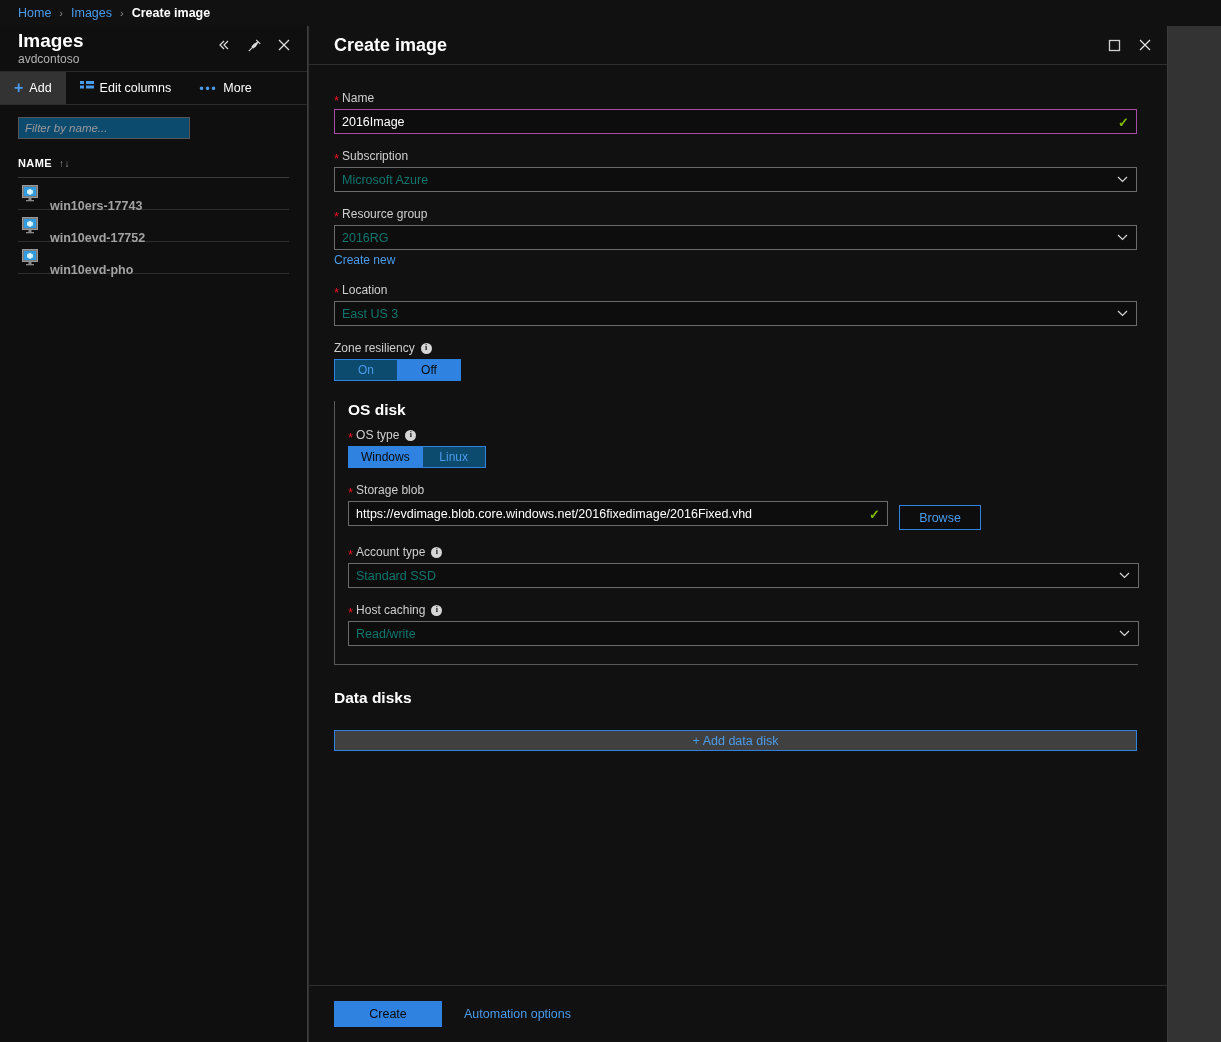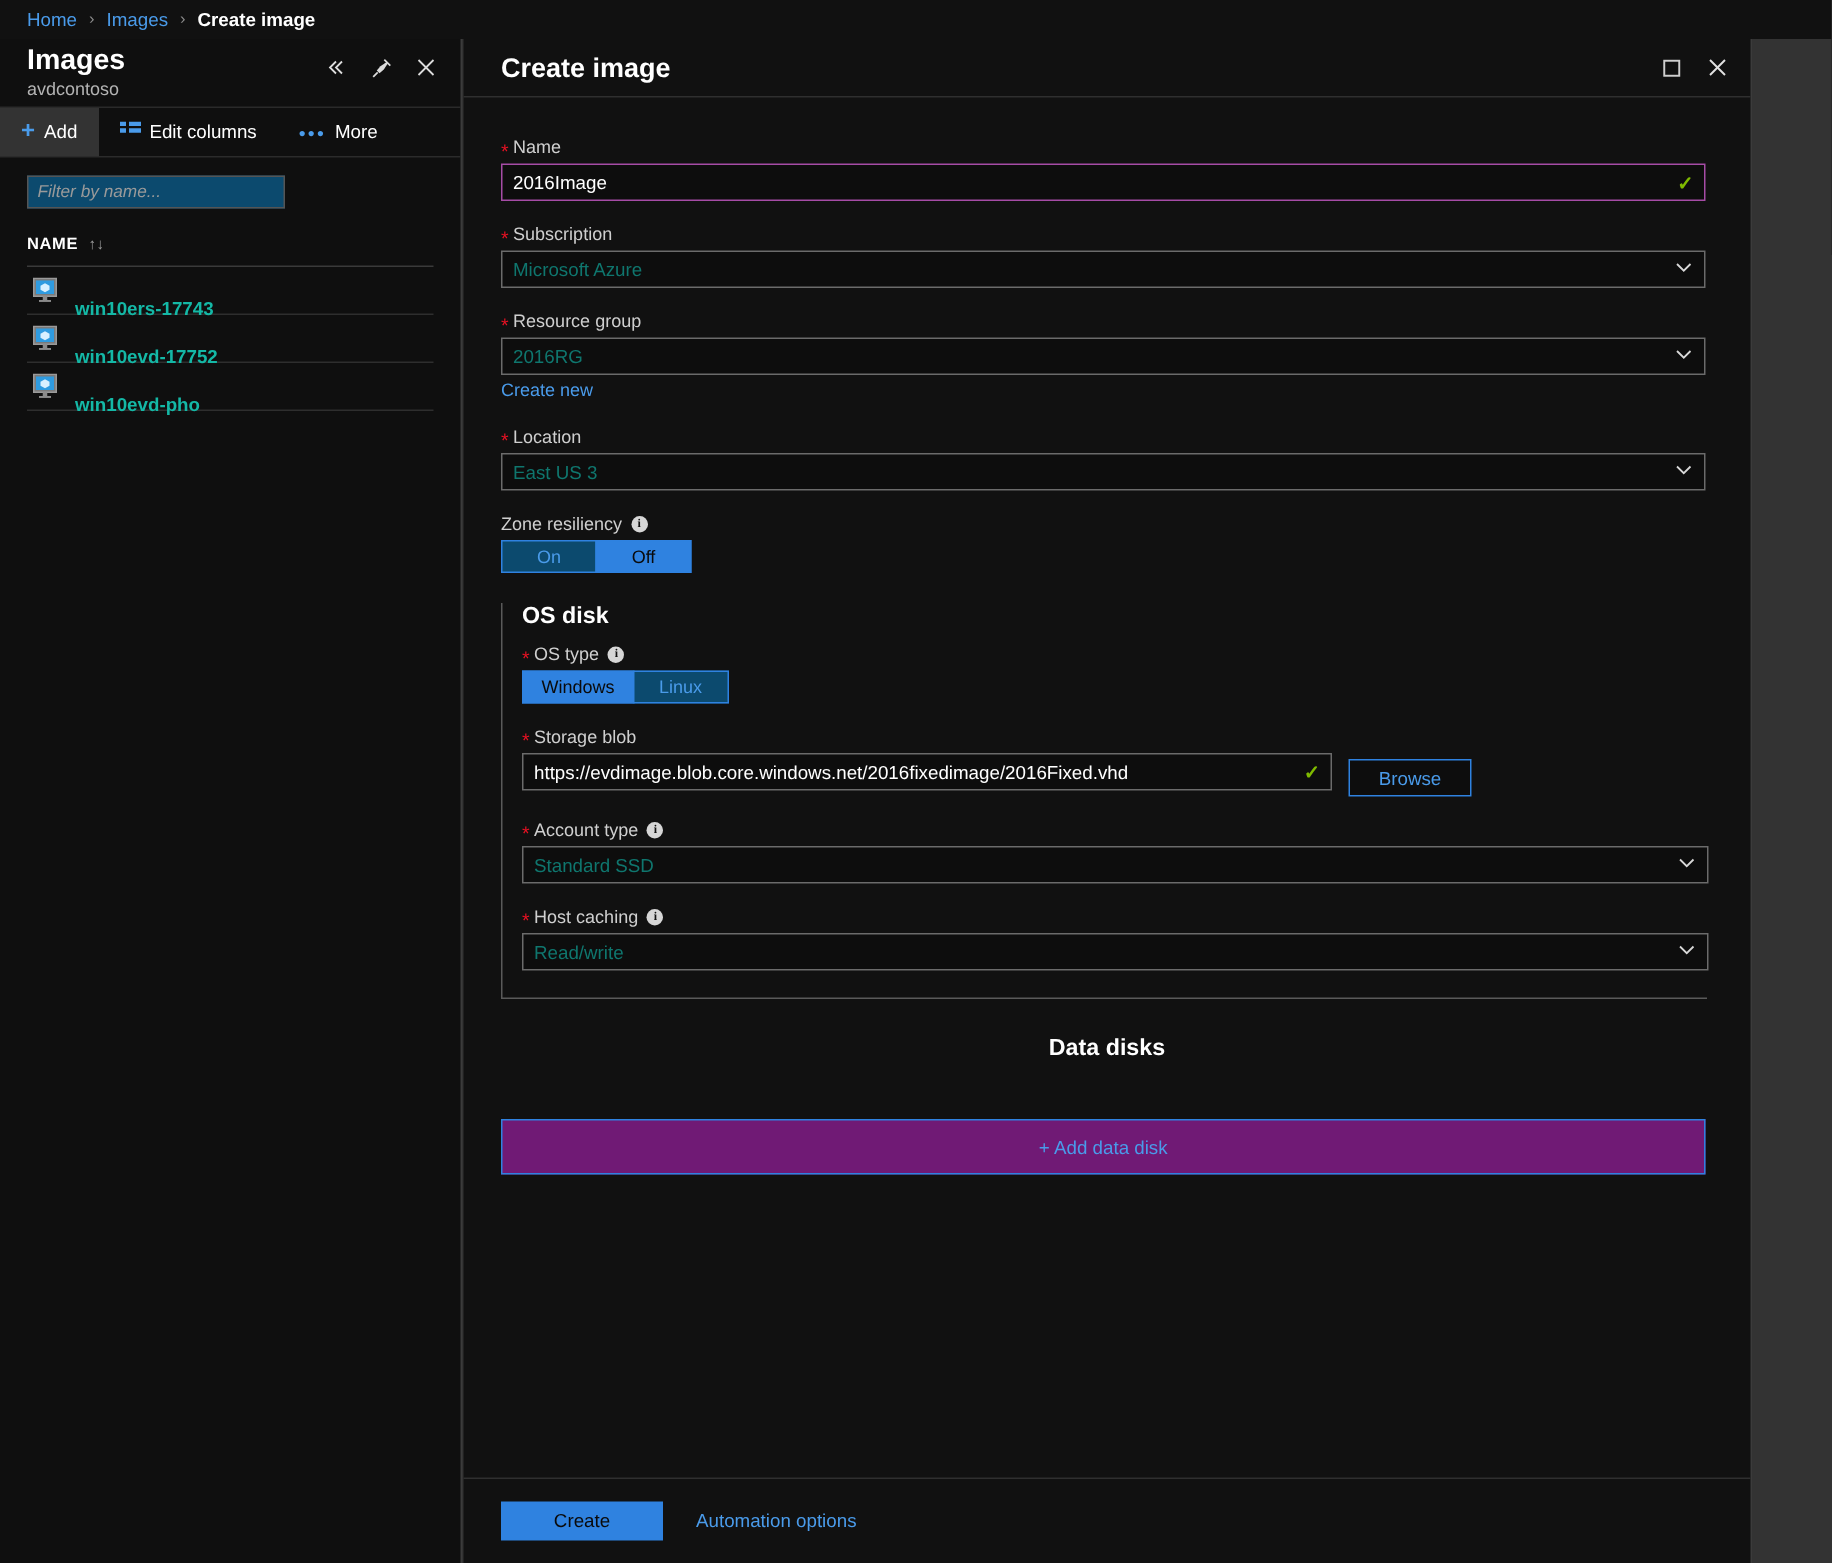--- a/index.html
+++ b/index.html
@@ -76,21 +76,21 @@
     color: #ffffff; font-size: 11px; font-weight: 700; letter-spacing: .4px;
     padding-bottom: 8px;
     border-bottom: 1px solid #3a3a3a;
   }
   .sort-arrows { color: #9b9b9b; font-size: 10px; font-weight: 400; }
   .lb-row {
     display: flex; align-items: center; gap: 9px;
     height: 32px; border-bottom: 1px solid #2e2e2e;
     cursor: pointer; padding-left: 4px;
   }
-  .lb-row-name { color: #14b8a6; font-size: 12.5px; font-weight: 600; margin-top: 24px; }
+  .lb-row-name { color: #a3a3a3; font-size: 12.5px; font-weight: 600; margin-top: 24px; }
 
   .img-icon { width: 19px; height: 17px; position: relative; display: block; }
 
   
   .main-blade {
     position: absolute; left: 309px; top: 26px; width: 859px; height: 1016px;
     background: #111111;
     border-right: 1px solid #3b3b3b;
   }
   .mb-header {
@@ -176,25 +176,25 @@
   .browse-btn {
     width: 82px; height: 25px; background: #0d0d0d;
     border: 1px solid #2f82e0; color: #4a9bea;
     font-size: 12.5px; cursor: pointer;
     font-family: "Liberation Sans", sans-serif;
     margin-top: 22px;
   }
   .os-select { width: 791px; }
 
   .section-data { margin-top: 24px; }
-  .data-title { color: #ffffff; font-size: 15.5px; font-weight: 600; text-align: center; }
+  .data-title { color: #ffffff; font-size: 15.5px; font-weight: 600; }
   .add-disk-btn {
-    margin-top: 38px;
-    width: 803px; height: 37px;
-    background: #701a75; border: 1px solid #2f82e0;
+    margin-top: 23px;
+    width: 803px; height: 21px;
+    background: #404040; border: 1px solid #2f82e0;
     color: #4a9bea; font-size: 12.5px; cursor: pointer;
     display: flex; align-items: center; justify-content: center;
     font-family: "Liberation Sans", sans-serif;
   }
 
   
   .mb-footer {
     position: absolute; left: 0; right: 0; bottom: 0; height: 57px;
     border-top: 1px solid #2f2f2f;
     display: flex; align-items: center; gap: 22px;

